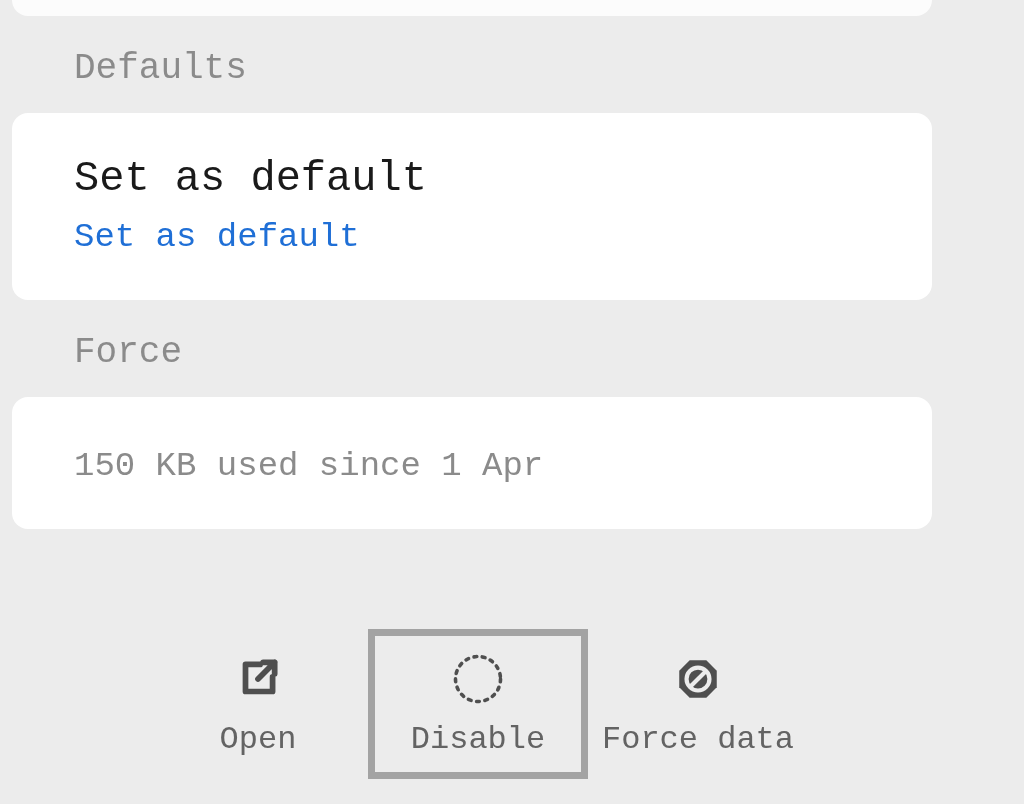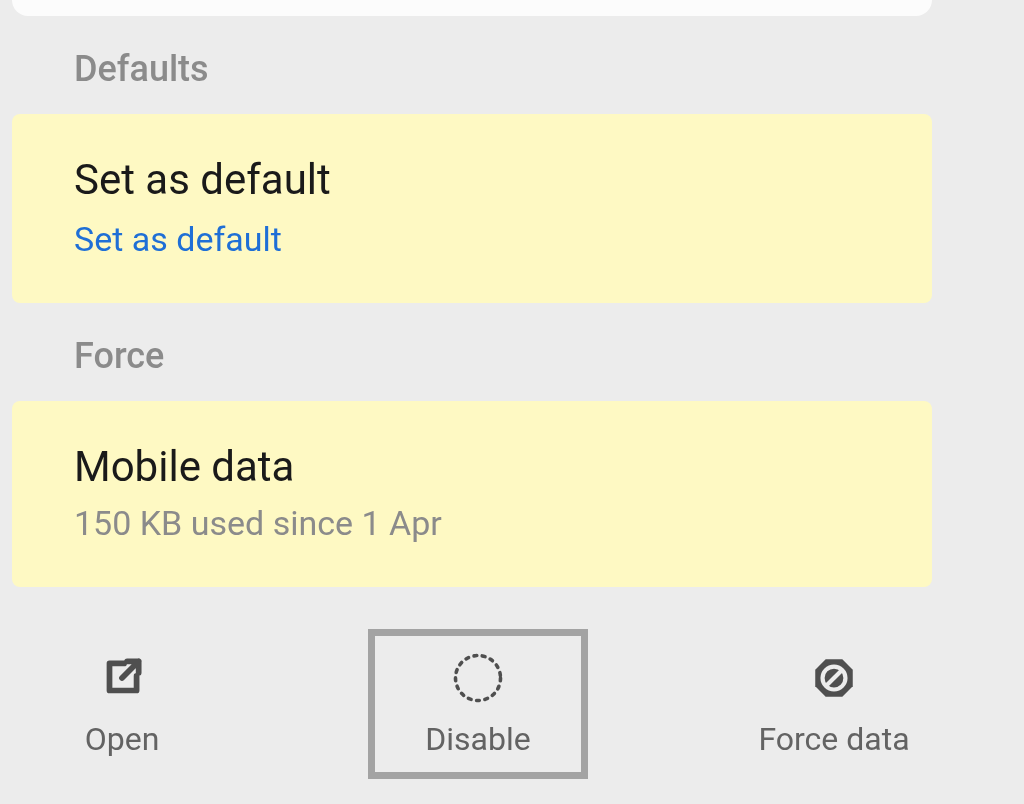--- a/index.html
+++ b/index.html
@@ -8,36 +8,37 @@
     height: 804px;
     background: #ececec;
     font-family: -apple-system, Roboto, "Segoe UI", Arial, sans-serif;
     overflow: hidden;
     color: #262626;
   }
   .page {
     width: 944px;
     height: 804px;
     position: relative;
+    font-family: Liberation Mono, monospace;
   }
   .card-stub {
     background: #fcfcfc;
     border-radius: 0 0 40px 40px;
     height: 16px;
     margin: 0 12px 0 12px;
   }
   .section-label {
     color: #8b8b8b;
     font-size: 36px;
     font-weight: 500;
     margin: 32px 0 24px 74px;
   }
   .card {
-    background: #fef9c3;
-    border-radius: 8px;
+    background: #ffffff;
+    border-radius: 16px;
     margin: 0 12px;
     padding: 40px 62px 44px 62px;
   }
   .row-title {
     font-size: 42px;
     font-weight: 400;
     color: #1a1a1a;
     line-height: 1.25;
   }
   .row-sub {
@@ -52,21 +53,21 @@
   }
   .bottom-bar {
     position: absolute;
     left: 0;
     right: 0;
     bottom: 0;
     height: 200px;
     background: #ececec;
     display: flex;
     align-items: center;
-    justify-content: space-between;
+    justify-content: center;
     margin-left: 12px;
   }
   .action {
     display: flex;
     flex-direction: column;
     align-items: center;
     gap: 14px;
     width: 220px;
     height: 150px;
     justify-content: center;
@@ -97,21 +98,20 @@
   <div class="section-label">Defaults</div>
 
   <div class="card">
     <div class="row-title">Set as default</div>
     <div class="row-link">Set as default</div>
   </div>
 
   <div class="section-label">Force</div>
 
   <div class="card">
-    <div class="row-title">Mobile data</div>
     <div class="row-sub">150 KB used since 1 Apr</div>
   </div>
 
   <div class="bottom-bar">
 
     <div class="action">
       <span class="icon-slot">
         <svg width="50" height="50" viewBox="0 0 48 48">
           <path d="M12 10 h14 M12 10 v26 h26 v-14 M24 24 L40 8 M40 8 h-11 M40 8 v11" fill="none" stroke="#4f4f4f" stroke-width="5.5" stroke-linecap="round" stroke-linejoin="round"></path>
         </svg>

